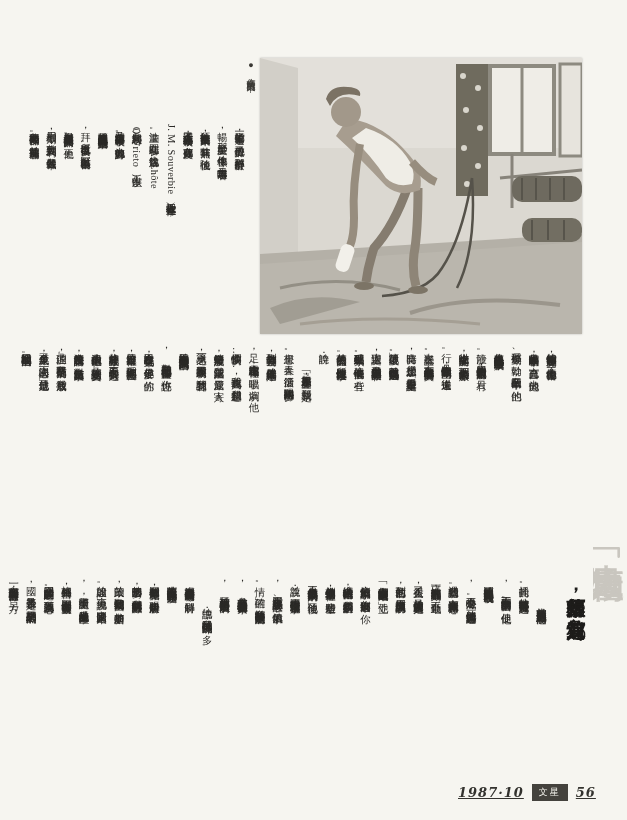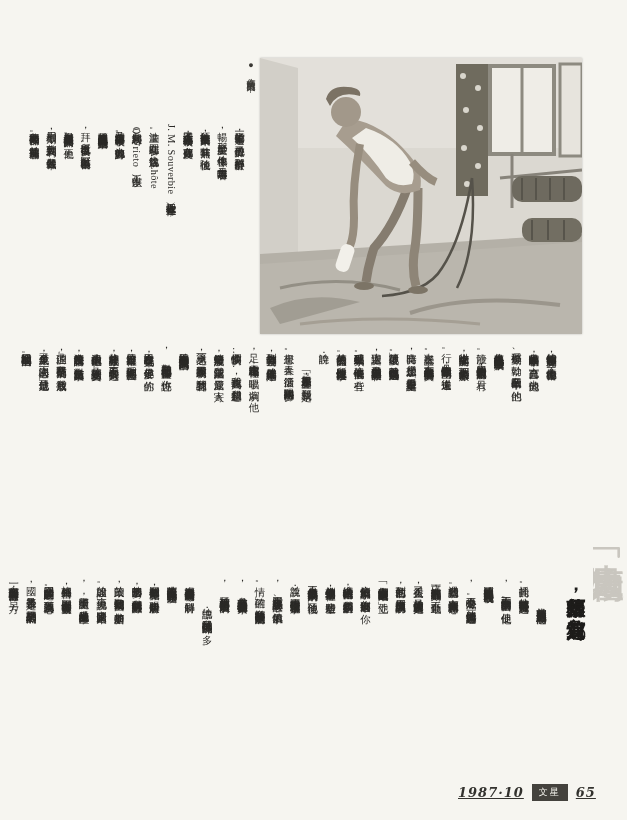--- a/index.html
+++ b/index.html
@@ -234,16 +234,16 @@
       <p>一方面仍戀念著西方的學習條件，另一方</p>
     </div>
 
   <div class="vtext headline">落葉須歸根，負笈返鄉</div>
 
   <div class="vtext colmark">「畫壇人物」</div>
 
   <div class="footer">
     <span class="date">1987·10</span>
     <span class="mag">文星</span>
-    <span class="pageno">65</span>
+    <span class="pageno">56</span>
   </div>
 
 </div>
 
 </body></html>

